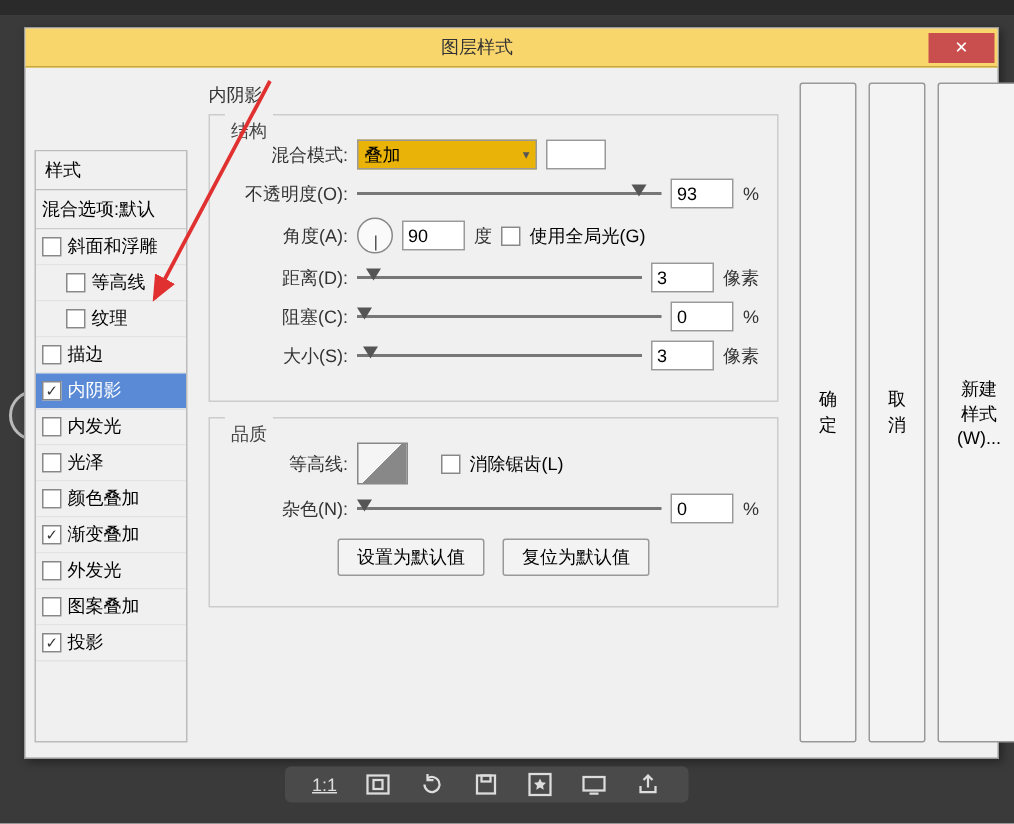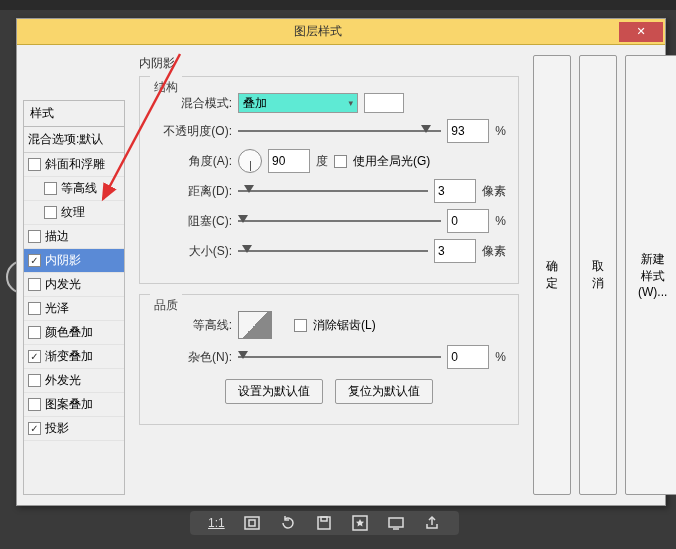--- a/index.html
+++ b/index.html
@@ -36,34 +36,34 @@
   }
   .cb.checked::after { content: "✓"; }
   
   .mid-col { flex: 1; padding: 0 8px 0 14px; }
   .group-title { font-size: 12px; color:#333; margin-bottom:4px; }
   .fieldset { border: 1px solid #ccc; padding: 10px 12px 14px 12px; margin-bottom: 10px; position: relative; }
   .fieldset .legend { position:absolute; top:-8px; left:10px; background:#f0f0f0; padding:10px 4px; color:#444; }
   .row { display:flex; align-items:center; margin: 6px 0; gap:6px; }
   .row .lbl { width: 80px; text-align: right; color:#333; }
   .select {
-    border:1px solid #999; background:#5eead4; height:20px; min-width:120px; padding:1px 4px;
+    border:1px solid #999; background:#eab308; height:20px; min-width:120px; padding:1px 4px;
     display:flex; align-items:center; justify-content:space-between;
   }
   .select .caret { font-size:9px; color:#555; }
   .swatch { width:40px; height:20px; border:1px solid #999; background:#fff; }
   .slider {
     flex:1; height: 6px; position:relative;
   }
   .slider .track { position:absolute; top:2px; left:0; right:0; height:2px; background:#777; }
   .slider .thumb {
     position:absolute; top:-3px; width:0; height:0; border-left:5px solid transparent; border-right:5px solid transparent;
     border-top:8px solid #555;
   }
-  .numbox { width:42px; height:20px; border:1px solid #999; background:#fff; padding:11px 3px; text-align:left; }
+  .numbox { width:42px; height:20px; border:1px solid #999; background:#fff; padding:1px 3px; text-align:left; }
   .unit { color:#333; }
   .angle-dial {
     width:24px; height:24px; border:1px solid #888; border-radius:50%; background:#fafafa; position:relative;
   }
   .angle-dial::after {
     content:""; position:absolute; left:50%; top:50%; width:1px; height:10px; background:#555;
     transform-origin: top center; transform: rotate(0deg);
   }
   .contour-swatch {
     width:34px; height:28px; border:1px solid #888; background: linear-gradient(135deg,#f5f5f5 0 50%, #888 50% 100%);

